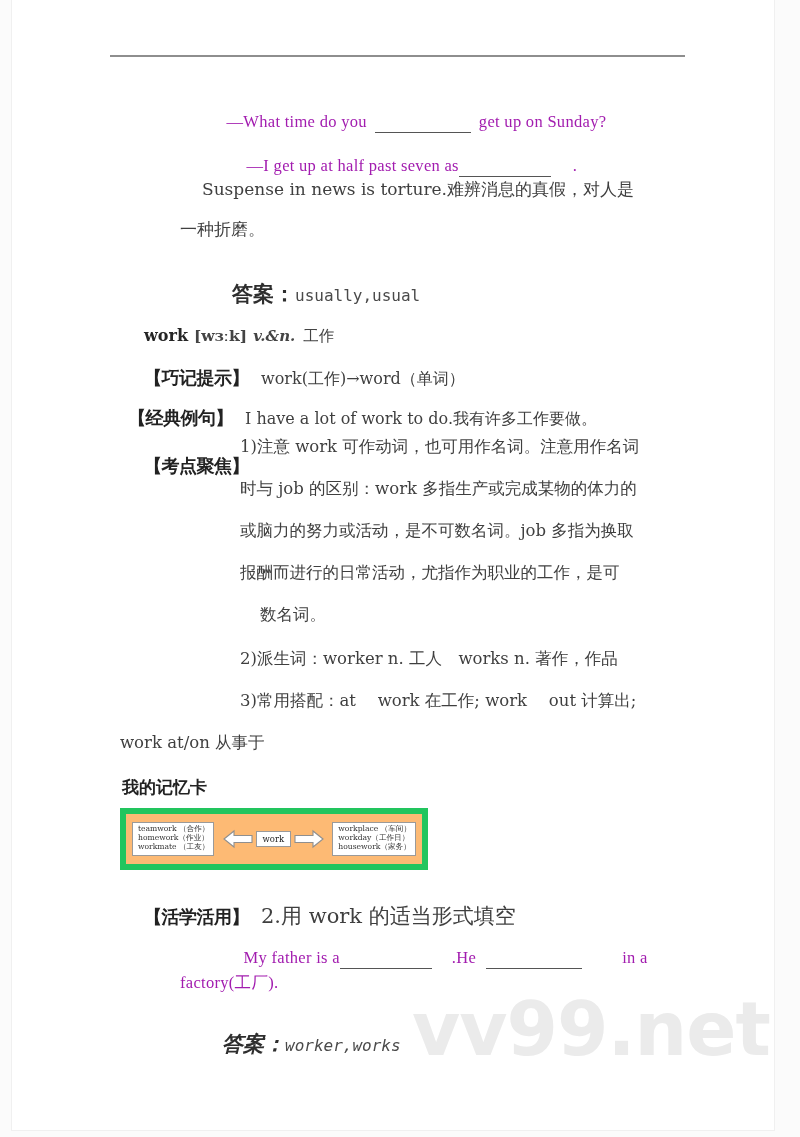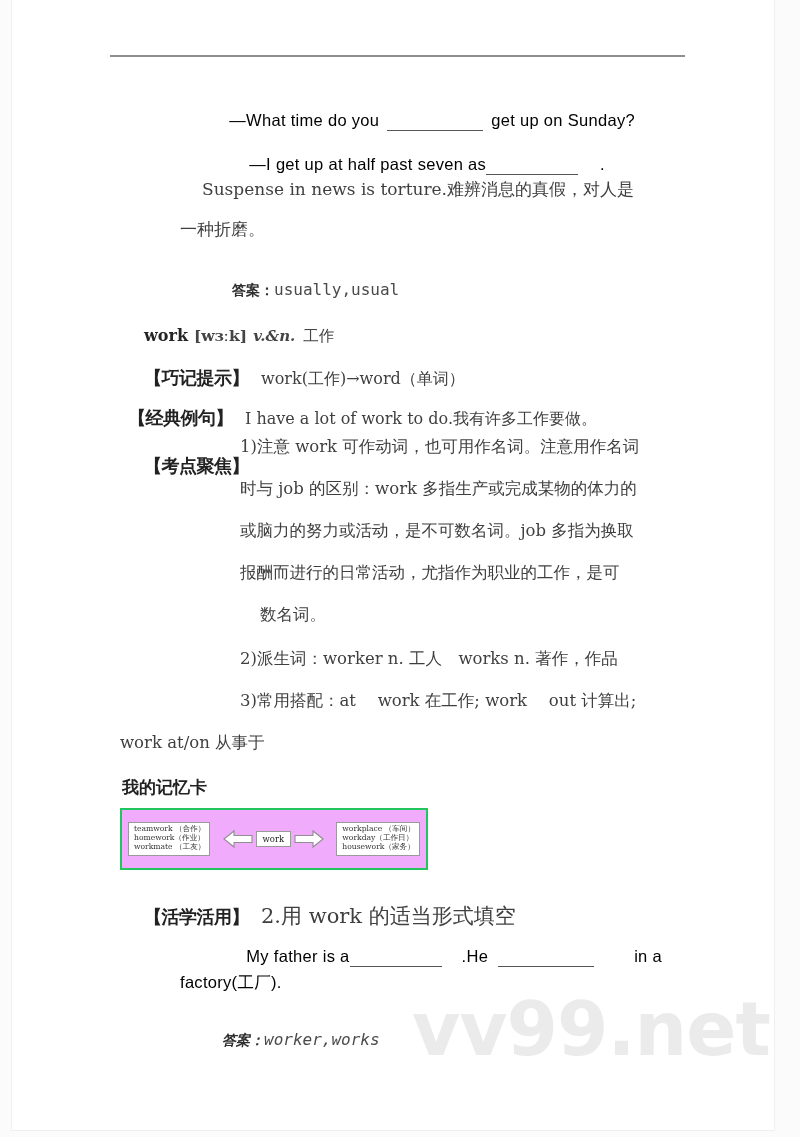--- a/index.html
+++ b/index.html
@@ -53,39 +53,39 @@
   }
 
   
   .line {
     position: absolute;
     white-space: pre;
     color: #444;
   }
 
   .q-line {
-    font-family: Liberation Sans, sans-serif;
+    font-family: Liberation Serif, serif;
     font-size: 16.5px;
     letter-spacing: 0.3px;
-    color: #000000;
+    color: #a21caf;
   }
   .cn-line {
     font-family: "DejaVu Serif", "Liberation Serif", serif;
     font-size: 17px;
     color: #3f3f3f;
   }
   .blank {
     display: inline-block;
     border-bottom: 1.5px solid #555;
     vertical-align: baseline;
   }
   .ans-label {
     font-family: "DejaVu Sans", "Liberation Sans", sans-serif;
     font-weight: bold;
-    font-size: 14px;
+    font-size: 21px;
     color: #2e2e2e;
   }
   .ans-val {
     font-family: "DejaVu Sans Mono", "Liberation Mono", monospace;
     font-size: 16px;
     color: #4a4a4a;
   }
   .headword {
     font-family: "DejaVu Serif", "Liberation Serif", serif;
     font-weight: bold;
@@ -127,22 +127,22 @@
     text-align: right;
   }
 
   
   .memcard {
     position: absolute;
     left: 108px;
     top: 808px;
     width: 308px;
     height: 62px;
-    border: 2px solid #22c55e;
-    background: #f0abfc;
+    border: 6px solid #22c55e;
+    background: #fdba74;
     box-sizing: border-box;
   }
   .memcard-inner {
     position: absolute;
     inset: 5px 6px;
     display: flex;
     align-items: center;
     justify-content: space-between;
   }
   .wordbox {

